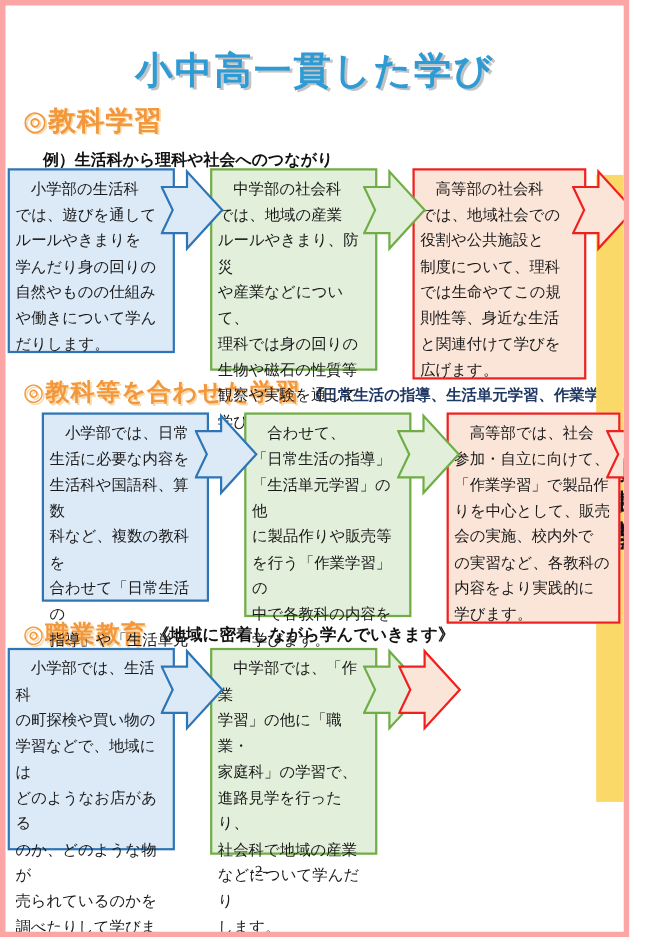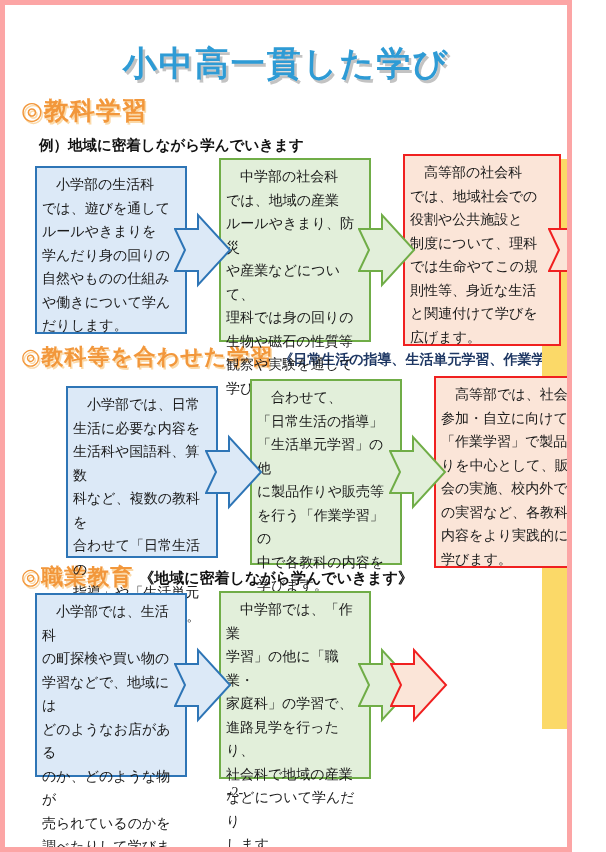--- a/index.html
+++ b/index.html
@@ -38,22 +38,22 @@
     letter-spacing:1px;
     line-height:1;
     text-align:center;
   }
   .sub-head{font-weight:700;line-height:1.25;}
   .example-line{
     position:absolute;top:131px;left:34px;
     font-size:14.5px;font-weight:700;color:#111;
   }
   .row{
-    position:absolute;left:30px;
-    display:flex;align-items:center;
+    position:absolute;left:2px;
+    display:flex;align-items:flex-start;
     z-index:2;
   }
   .tbox{
     box-sizing:border-box;
     padding:5px 5px;
     font-size:14px;line-height:23.5px;
     white-space:pre-line;
     background:#fff;
     z-index:1;
   }
@@ -88,21 +88,21 @@
 <div id="page">
 
   <div class="page-title">小中高一貫した学び</div>
 
   <div class="subject-list">
   </div>
 
   <div class="sec-heading" style="top:93px;left:16px;">
     <span class="orange-head" style="font-size:25px;">◎教科学習</span>
   </div>
-  <div class="example-line">例）地域に密着しながら学んでいきます</div>
+  <div class="example-line">例）生活科から理科や社会へのつながり</div>
 
   <div class="row" style="top:148px;height:194px;">
     <div class="tbox blue" style="height:168px;">　小学部の生活科
 では、遊びを通して
 ルールやきまりを
 学んだり身の回りの
 自然やものの仕組み
 や働きについて学ん
 だりします。</div>
     <div class="arrow a-blue">

